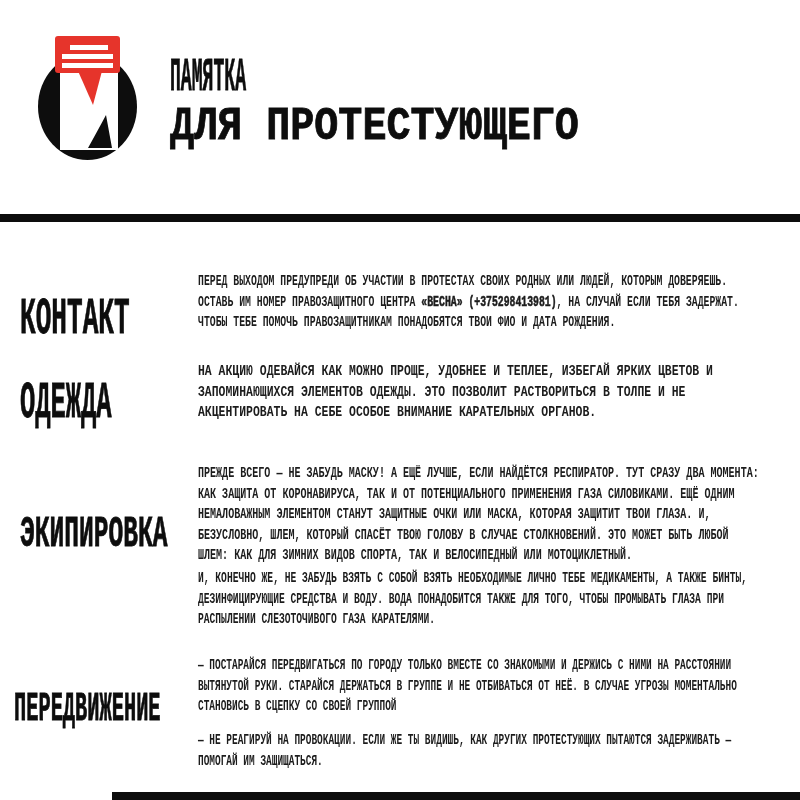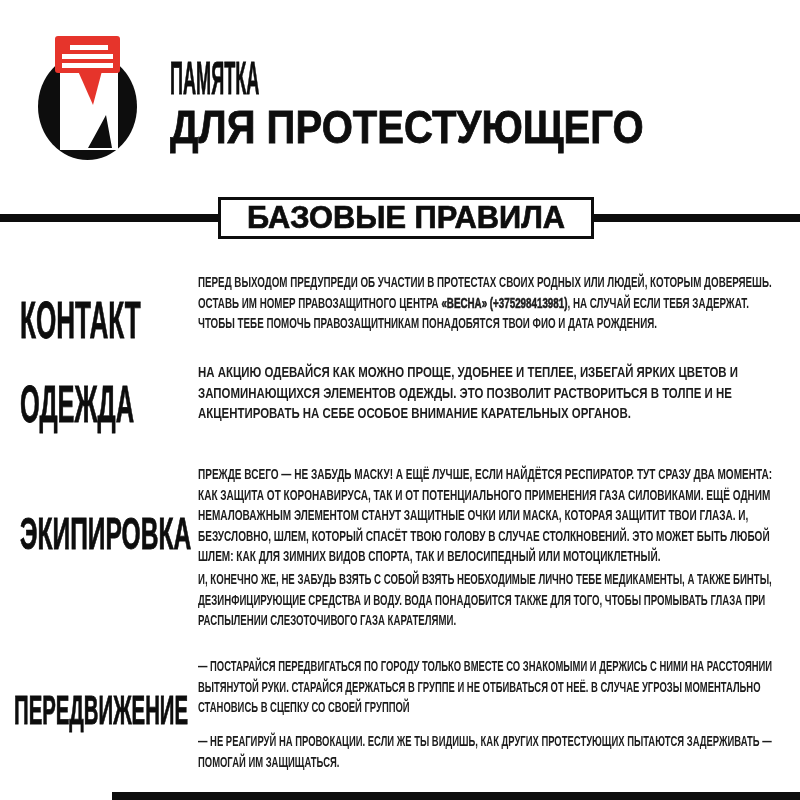--- a/index.html
+++ b/index.html
@@ -1,18 +1,18 @@
 <!DOCTYPE html>
 <html><head>
 <meta charset="utf-8">
 <style>
   html,body { margin:0; padding:0; background:#ffffff; }
   .page {
     position:relative; width:800px; height:800px; background:#ffffff;
-    overflow:hidden; font-family:Liberation Sans, sans-serif;
+    overflow:hidden; font-family:Liberation Mono, monospace;
     color:#111111;
   }
 
   
   .logo { position:absolute; left:36px; top:30px; width:106px; height:138px; }
   .title { position:absolute; left:170px; top:54px; }
   .title-line {
     font-size:46px; line-height:49px; font-weight:700; letter-spacing:0;
     color:#0d0d0d; white-space:pre; transform-origin:left top;
     -webkit-text-stroke:0.8px #0d0d0d;
@@ -80,23 +80,20 @@
       </g>
     </svg>
 
     <div class="title">
       <div class="title-line" style="transform: scaleX(0.3934);">ПАМЯТКА</div>
       <div class="title-line" style="transform: scaleX(0.8713);">ДЛЯ ПРОТЕСТУЮЩЕГО</div>
     </div>
   </div>
 
   <div class="banner-rule"></div>
-  <div class="banner-box">
-    <span class="banner-label" style="transform: scaleX(0.9938);">БАЗОВЫЕ ПРАВИЛА</span>
-  </div>
 
   <h2 class="sec-label lbl-contact" style="transform: scaleX(0.5021);">КОНТАКТ</h2>
   <p class="ptext p-contact" style="transform: scaleX(0.653);"><span>ПЕРЕД ВЫХОДОМ ПРЕДУПРЕДИ ОБ УЧАСТИИ В ПРОТЕСТАХ СВОИХ РОДНЫХ ИЛИ ЛЮДЕЙ, КОТОРЫМ ДОВЕРЯЕШЬ.
 ОСТАВЬ ИМ НОМЕР ПРАВОЗАЩИТНОГО ЦЕНТРА </span><span class="xbold">«ВЕСНА» (+375298413981)</span><span>, НА СЛУЧАЙ ЕСЛИ ТЕБЯ ЗАДЕРЖАТ.
 ЧТОБЫ ТЕБЕ ПОМОЧЬ ПРАВОЗАЩИТНИКАМ ПОНАДОБЯТСЯ ТВОИ ФИО И ДАТА РОЖДЕНИЯ.</span></p>
 
   <h2 class="sec-label lbl-clothing" style="transform: scaleX(0.4893);">ОДЕЖДА</h2>
   <p class="ptext p-clothing" style="transform: scaleX(0.7627);">НА АКЦИЮ ОДЕВАЙСЯ КАК МОЖНО ПРОЩЕ, УДОБНЕЕ И ТЕПЛЕЕ, ИЗБЕГАЙ ЯРКИХ ЦВЕТОВ И
 ЗАПОМИНАЮЩИХСЯ ЭЛЕМЕНТОВ ОДЕЖДЫ. ЭТО ПОЗВОЛИТ РАСТВОРИТЬСЯ В ТОЛПЕ И НЕ
 АКЦЕНТИРОВАТЬ НА СЕБЕ ОСОБОЕ ВНИМАНИЕ КАРАТЕЛЬНЫХ ОРГАНОВ.</p>

